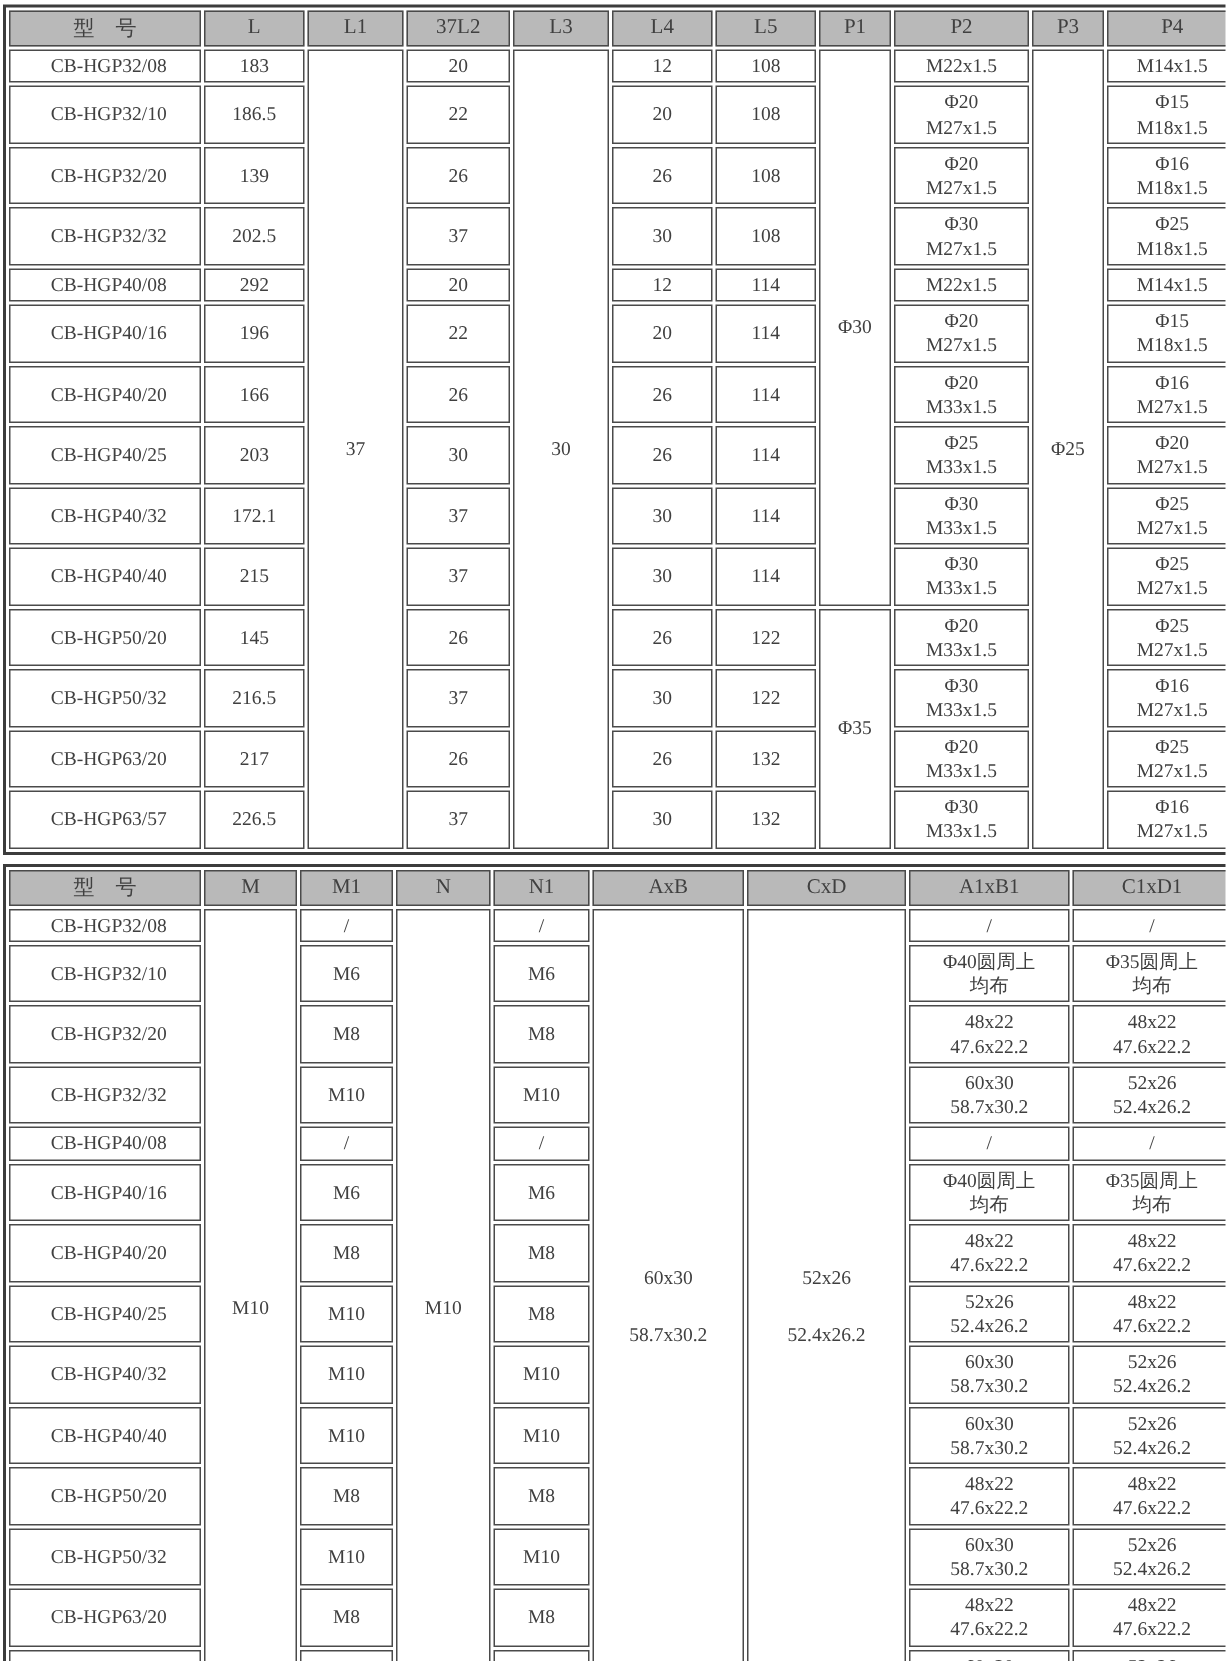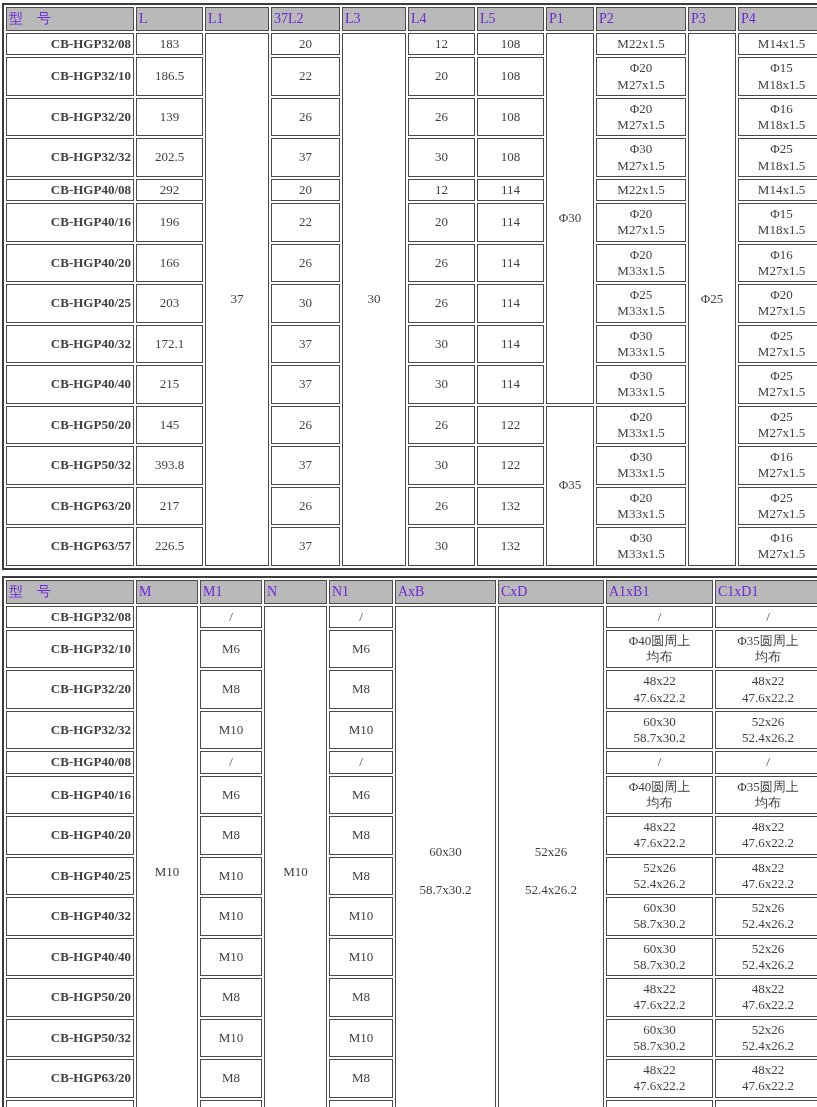--- a/index.html
+++ b/index.html
@@ -15,40 +15,39 @@
     table-layout: fixed;
     width: 813px;
     background: #ffffff;
     border: 2px solid #3c3c3c;
   }
   table.spec th {
     background: #b9b9b9;
     border: 1px solid #4a4a4a;
     font-weight: normal;
     font-size: 14px;
-    color: #6d28d9;
+    color: #404040;
     height: 20px;
     padding: 1px 2px;
-    text-align: left;
+    text-align: center;
   }
   table.spec td {
     border: 1px solid #4a4a4a;
     text-align: center;
     vertical-align: middle;
     font-size: 13px;
     line-height: 1.25;
     padding: 2px;
     white-space: pre-line;
     overflow: hidden;
   }
   table.spec td.model {
-    text-align: right;
+    text-align: center;
     padding-left: 7px;
     white-space: nowrap;
-    font-weight: bold;
   }
   table.spec td.gap-lines { line-height: 1.45; }
   .t2 { margin-top: 6px; }
 </style>
 </head>
 <body>
 
 <div class="sheet">
 
   <table class="spec t1">
@@ -198,21 +197,21 @@
         <td>26</td>
         <td>122</td>
         <td rowspan="4">Φ35</td>
         <td>Φ20
 M33x1.5</td>
         <td>Φ25
 M27x1.5</td>
       </tr>
       <tr>
         <td class="model">CB-HGP50/32</td>
-        <td>393.8</td>
+        <td>216.5</td>
         <td>37</td>
         <td>30</td>
         <td>122</td>
         <td>Φ30
 M33x1.5</td>
         <td>Φ16
 M27x1.5</td>
       </tr>
       <tr>
         <td class="model">CB-HGP63/20</td>

